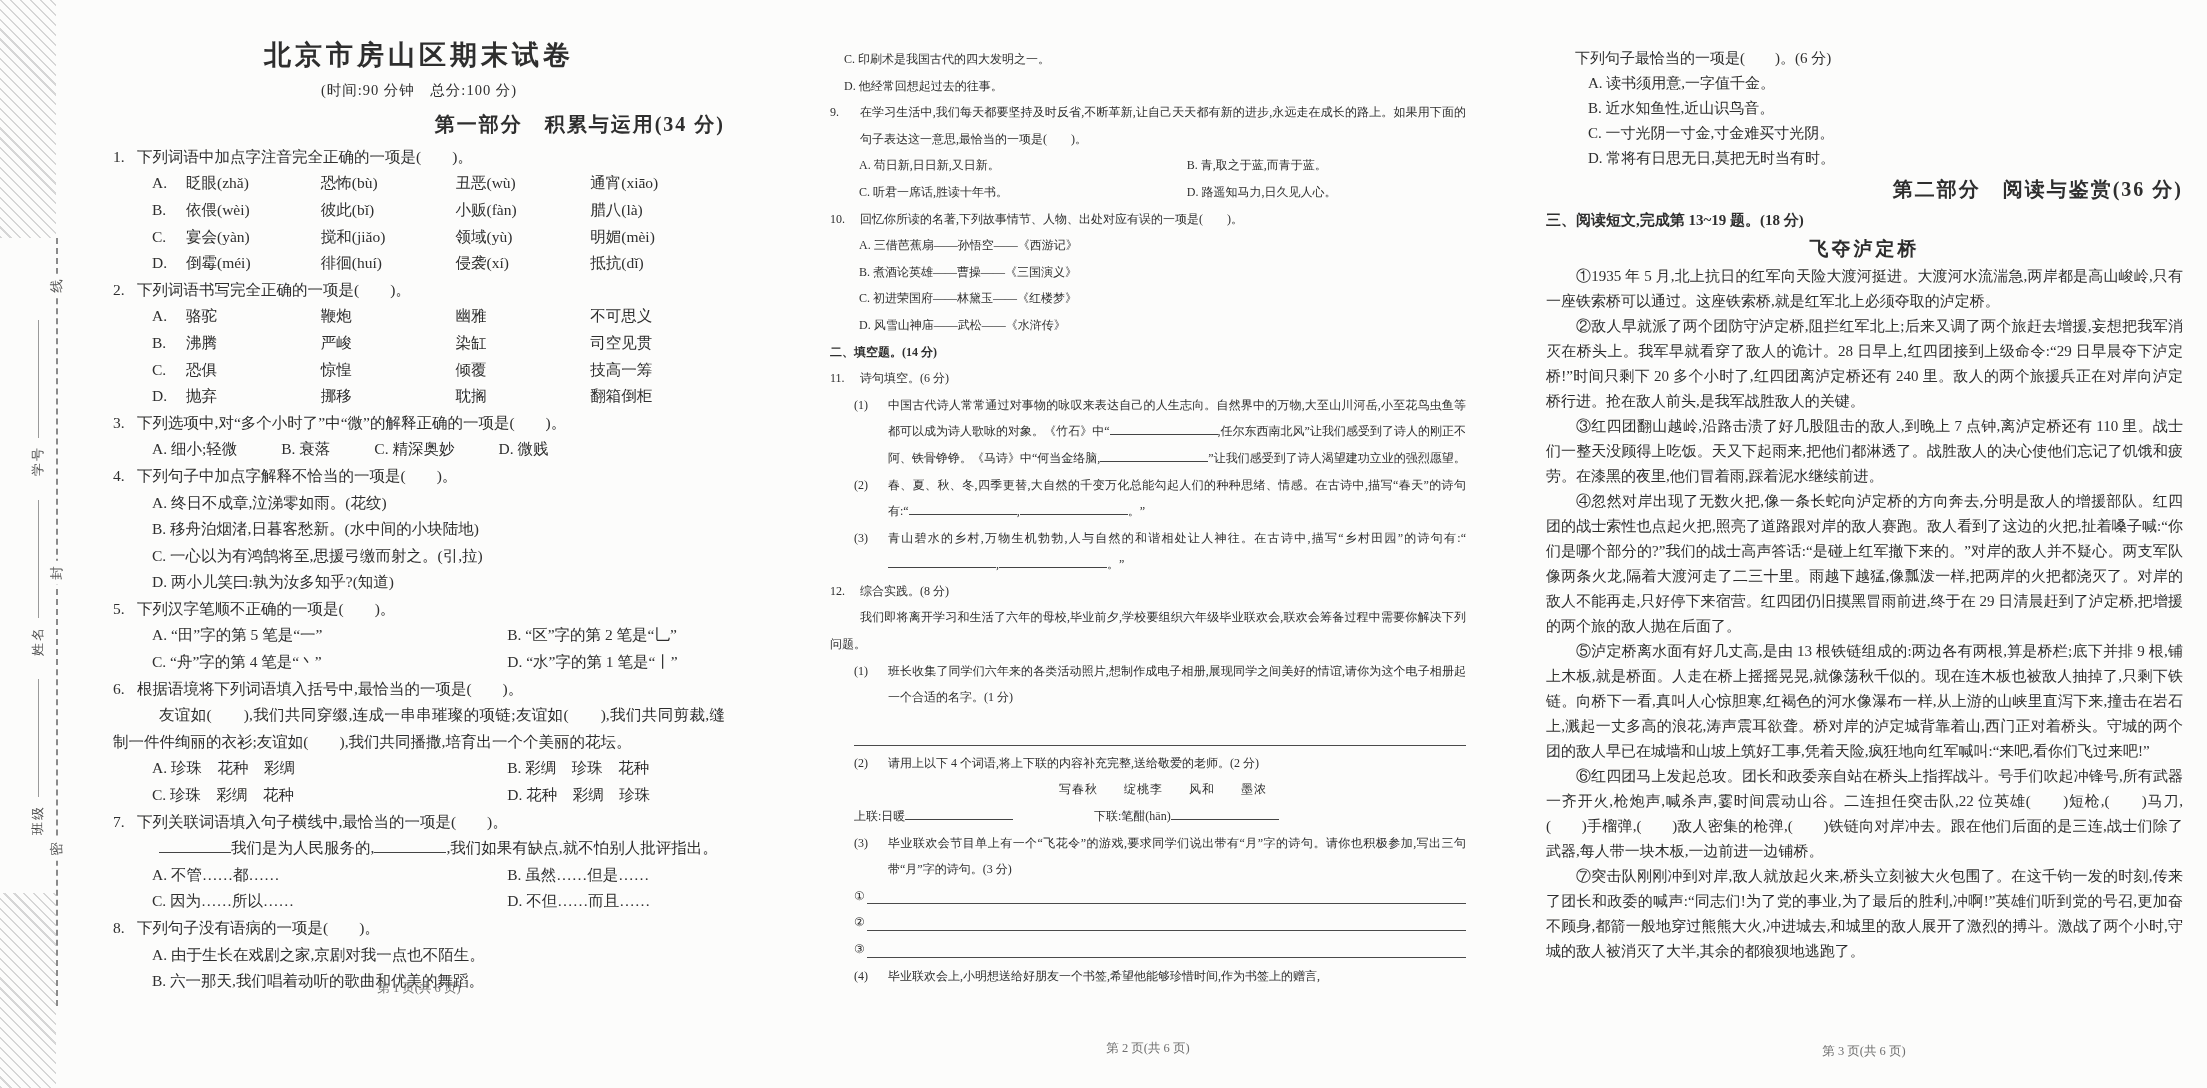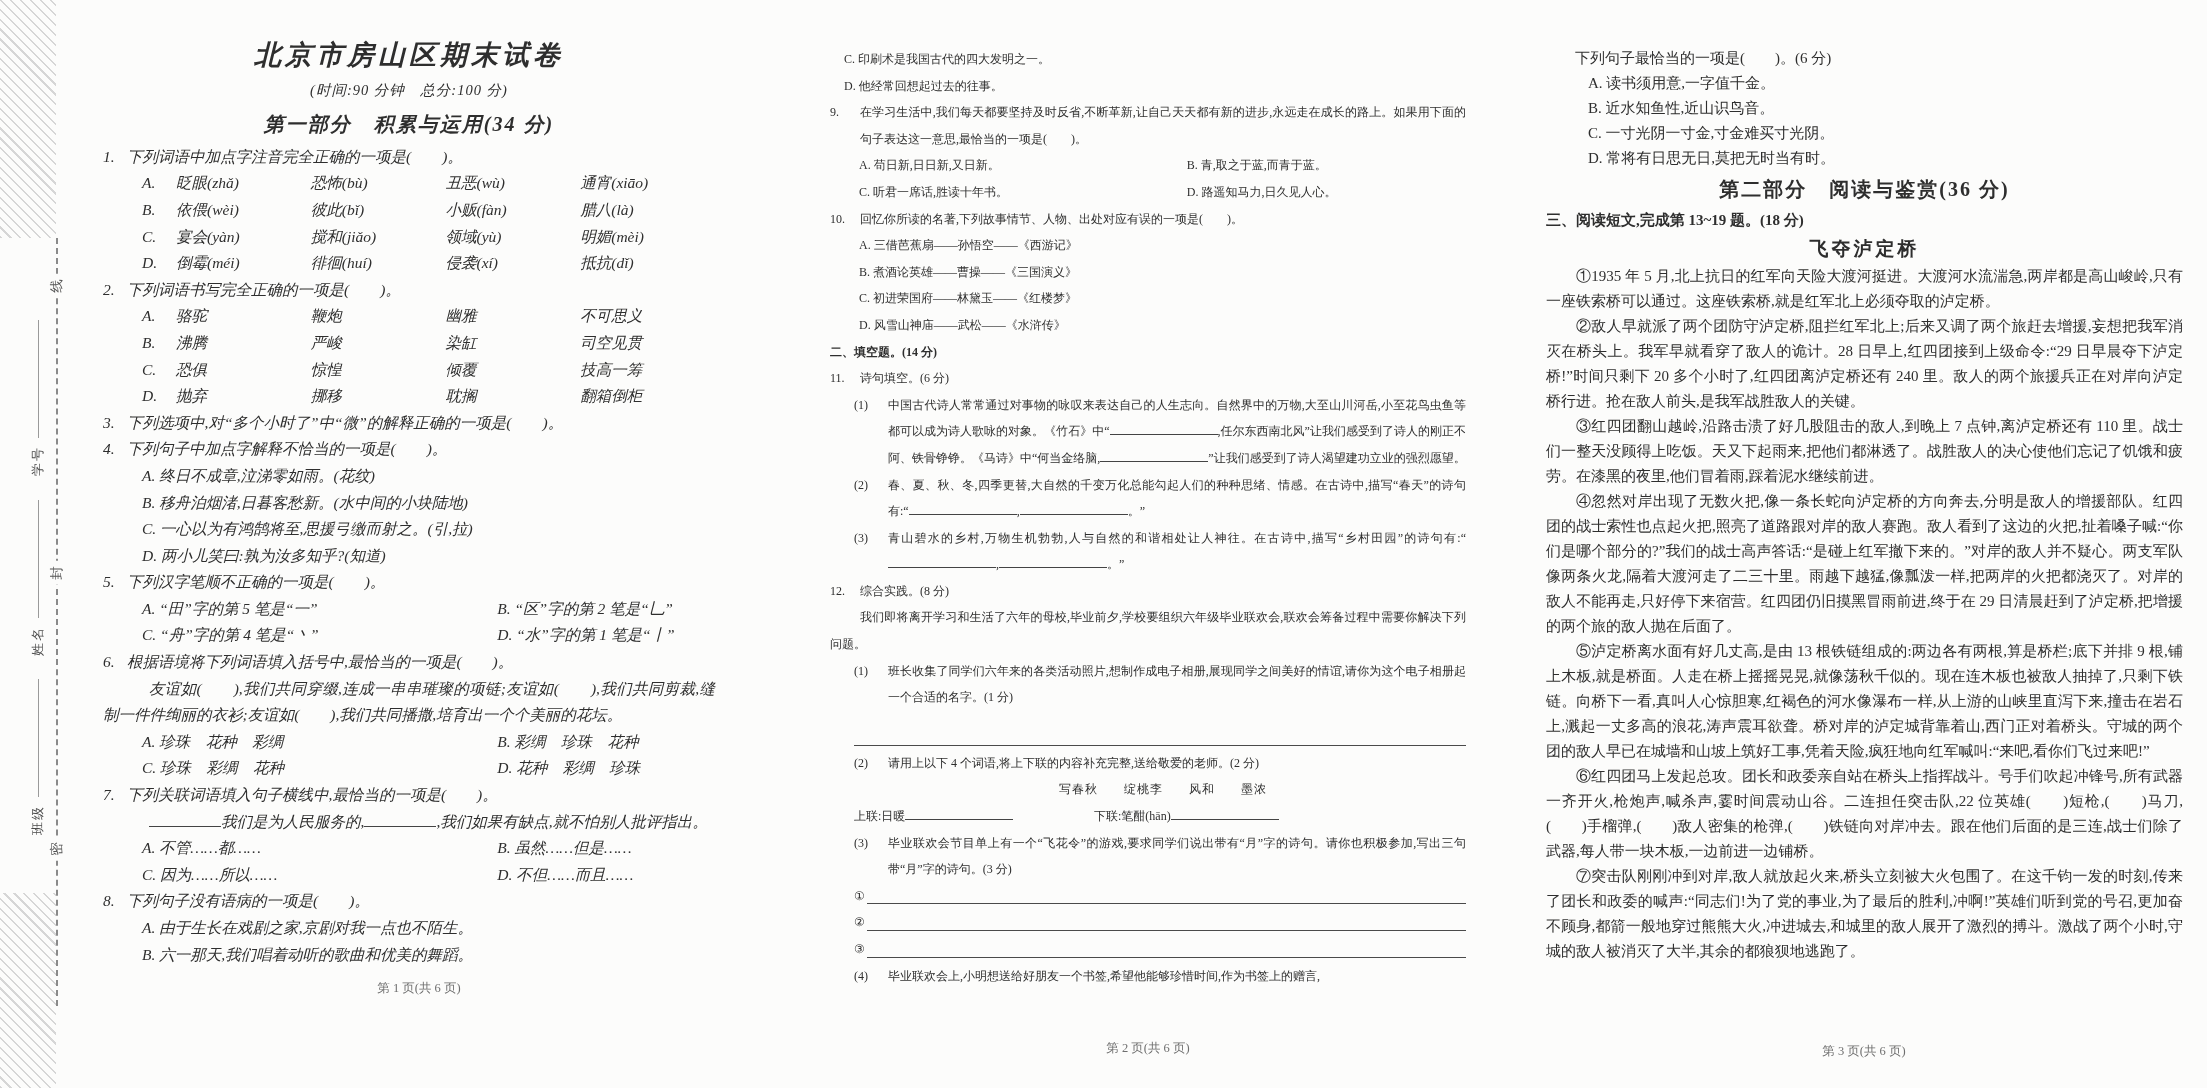--- a/index.html
+++ b/index.html
@@ -16,26 +16,26 @@
   .hatch-bottom{top:893px;height:195px;}
   .sealline{position:absolute;left:56px;top:238px;height:768px;width:0;border-left:2px dashed #8a8a8a;}
   .vseal{position:absolute;left:57px;transform:translate(-50%,-50%) rotate(-90deg);
     font-size:13.5px;color:#555;background:#fcfcfb;padding:0 5px;letter-spacing:0;}
   .vfield{position:absolute;left:38px;transform:translate(-50%,-50%) rotate(-90deg);
     display:flex;align-items:center;gap:8px;font-size:13px;color:#4a4a4a;
     letter-spacing:2px;white-space:nowrap;}
   .vfline{display:inline-block;width:118px;height:1px;border-bottom:1px solid #9a9a9a;}
   
   .col{position:absolute;text-align:justify;}
-  .col1{left:103px;top:34px;width:612px;font-size:15.5px;line-height:26.6px;font-style:italic;}
+  .col1{left:113px;top:34px;width:612px;font-size:15.5px;line-height:26.6px;}
   .col2{left:830px;top:46px;width:636px;font-size:12px;line-height:26.6px;}
   .col3{left:1546px;top:46px;width:637px;font-size:15px;line-height:25px;}
   .x-title{text-align:center;font-size:27px;font-weight:bold;letter-spacing:4px;margin:8px 0 8px;}
   .meta{text-align:center;font-size:14.5px;margin-bottom:8px;letter-spacing:1px;}
-  .sectionhead{text-align:center;font-size:20px;font-weight:bold;margin:6px 0 6px;letter-spacing:2px;}
+  .sectionhead{text-align:right;font-size:20px;font-weight:bold;margin:6px 0 6px;letter-spacing:2px;}
   .subhead{font-weight:bold;}
   .doctitle{text-align:center;font-size:19px;font-weight:bold;letter-spacing:3px;margin:3px 0 3px;}
   .q{position:relative;padding-left:24px;}
   .col2 .q{padding-left:30px;}
   .num{position:absolute;left:0;top:0;}
   .qt{text-align:justify;}
   .ogrid .orow{display:flex;padding-left:15px;}
   .olab{width:34px;flex:none;}
   .ocell{width:24.2%;}
   .olist .oline{padding-left:15px;}
@@ -164,20 +164,26 @@
             <div class="ocell">抛弃</div>
             <div class="ocell">挪移</div>
             <div class="ocell">耽搁</div>
             <div class="ocell">翻箱倒柜</div>
           </div>
         </div>
       </div>
       <div class="q">
         <div class="num">3.</div>
         <div class="qt">下列选项中,对“多个小时了”中“微”的解释正确的一项是(　　)。</div>
+        <div class="oi">
+          <div class="oicell">A. 细小;轻微</div>
+          <div class="oicell">B. 衰落</div>
+          <div class="oicell">C. 精深奥妙</div>
+          <div class="oicell">D. 微贱</div>
+        </div>
       </div>
       <div class="q">
         <div class="num">4.</div>
         <div class="qt">下列句子中加点字解释不恰当的一项是(　　)。</div>
         <div class="olist">
           <div class="oline">A. 终日不成章,泣涕零如雨。(花纹)</div>
           <div class="oline">B. 移舟泊烟渚,日暮客愁新。(水中间的小块陆地)</div>
           <div class="oline">C. 一心以为有鸿鹄将至,思援弓缴而射之。(引,拉)</div>
           <div class="oline">D. 两小儿笑曰:孰为汝多知乎?(知道)</div>
         </div>

